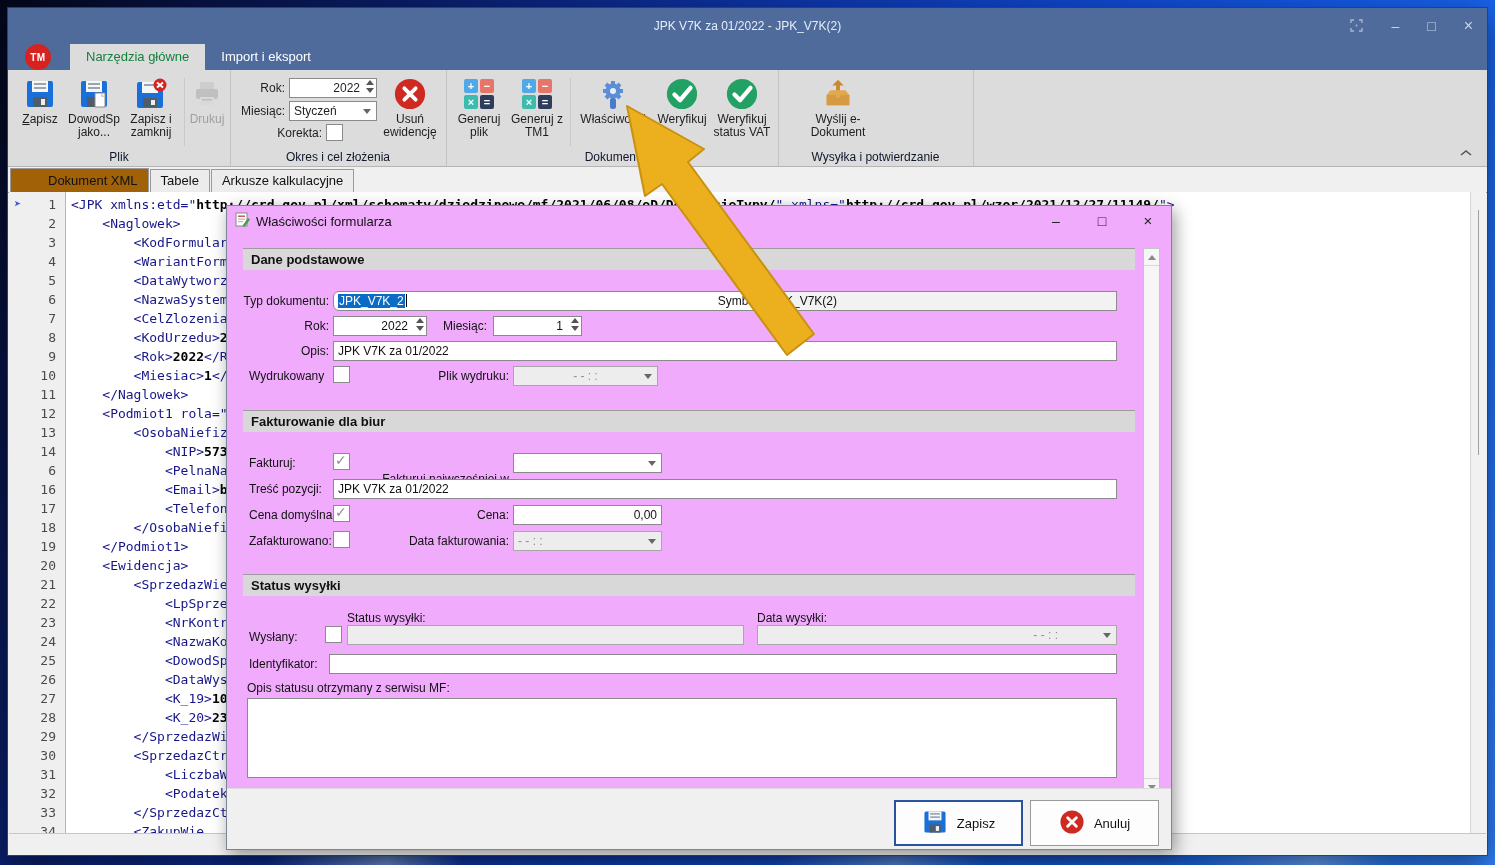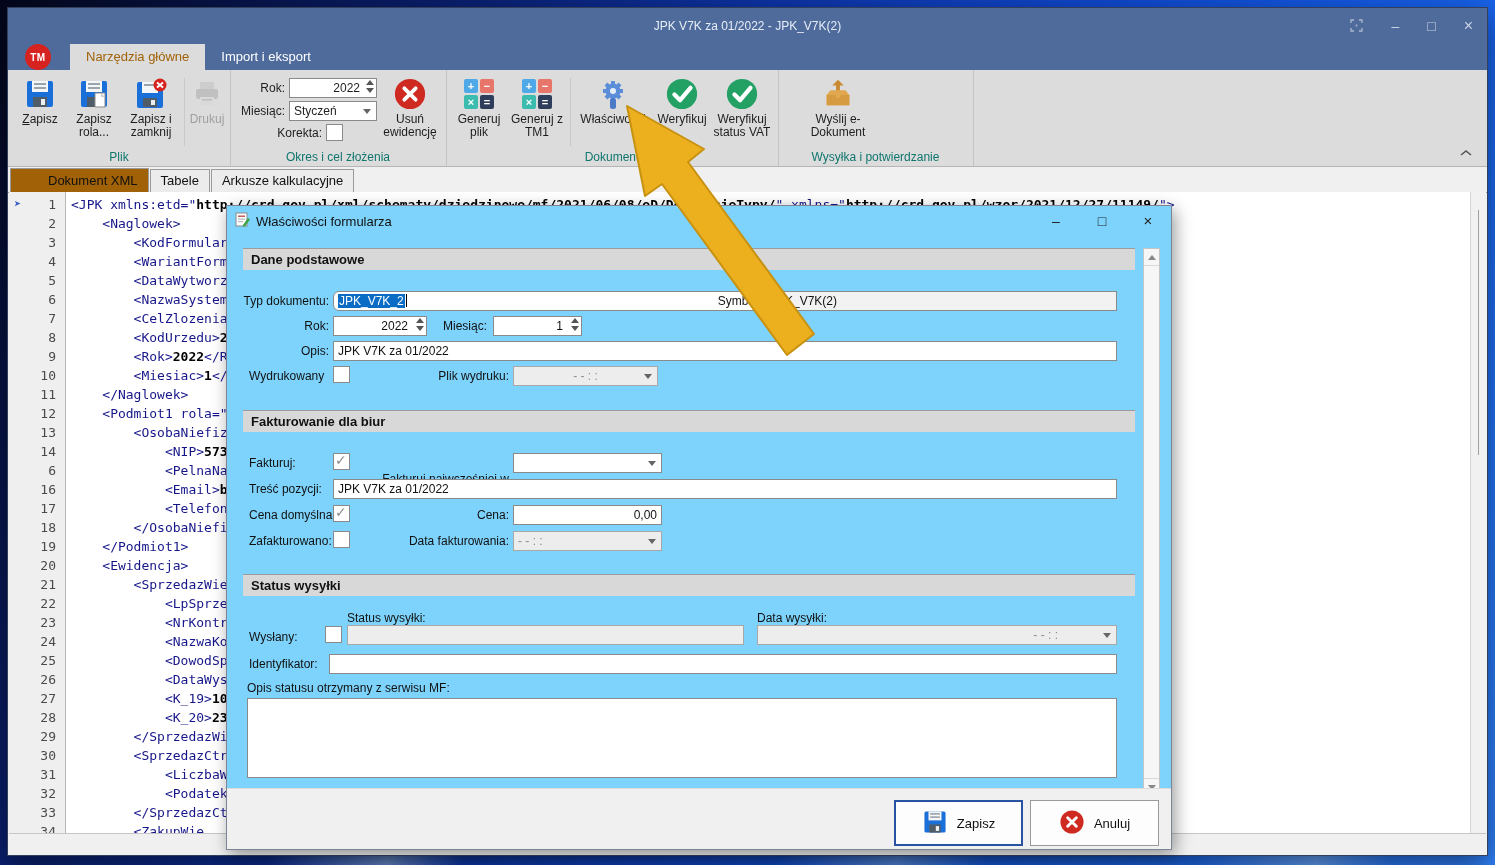--- a/index.html
+++ b/index.html
@@ -15,25 +15,25 @@
   .titlebar{height:36px;background:#4e6b9c;position:relative;display:flex;align-items:center;justify-content:center;}
   .wtitle{color:#e7edf7;font-size:12px;}
   .tbbtns{position:absolute;right:14px;top:0;height:36px;display:flex;align-items:center;gap:28px;color:#c9d3e4;font-size:14px;}
   .tbbtns span{cursor:default;line-height:1;}
   .scaleicon{opacity:.75;}
   
   .menurow{height:26px;background:#4e6b9c;display:flex;align-items:flex-end;padding-left:62px;position:relative;}
   .appbtn{position:absolute;left:17px;top:0;width:26px;height:26px;border-radius:50%;background:#d6231f;
     color:#fff;font-weight:bold;font-size:10px;display:flex;align-items:center;justify-content:center;letter-spacing:.5px;}
   .rtab{padding:0 16px;height:26px;line-height:26px;color:#fff;font-size:13px;}
-  .rtab.selected{background:#dcdcdc;color:#a16207;}
+  .rtab.selected{background:#dcdcdc;color:#15803d;}
   
   .ribbon{height:96px;background:#dcdcdc;position:relative;border-bottom:1px solid #b5b5b5;}
   .rgroup{position:absolute;top:0;bottom:0;border-right:1px solid #c3c3c3;}
-  .rgrouplabel{position:absolute;bottom:2px;left:0;right:0;text-align:center;font-size:12px;color:#0f766e;}
+  .rgrouplabel{position:absolute;bottom:2px;left:0;right:0;text-align:center;font-size:12px;color:#0f172a;}
   .rbtn{position:absolute;top:5px;display:flex;flex-direction:column;align-items:center;text-align:center;}
   .ric{height:38px;display:flex;align-items:center;justify-content:center;}
   .rlbl{font-size:12px;line-height:13px;color:#1e1e1e;}
   .rbtn.disabled .rlbl{color:#9f9f9f;}
   .rlbl-save::first-letter{text-decoration:underline;}
   .isep{position:absolute;top:8px;bottom:20px;width:1px;background:#c9c9c9;}
   .collapse{position:absolute;right:14px;bottom:5px;cursor:default;}
   
   .frow{position:absolute;display:flex;align-items:center;font-size:12px;color:#1e1e1e;}
   .flabel{text-align:right;padding-right:4px;}
@@ -56,21 +56,21 @@
   .code{position:absolute;left:0;top:3px;right:16px;font-family:"DejaVu Sans Mono","Liberation Mono",monospace;font-size:13px;}
   .crow{display:flex;height:19px;line-height:19px;}
   .gnum{width:56px;flex:0 0 56px;text-align:right;padding-right:9px;box-sizing:border-box;color:#4a4a4a;position:relative;}
   .gmark{position:absolute;left:5px;top:0;color:#3a5fc8;font-size:12px;}
   .ccode{white-space:pre;padding-left:6px;color:#16168a;}
   .ccode b{color:#000;font-weight:bold;}
   .edscroll{position:absolute;right:0;top:0;bottom:0;width:15px;background:#f1f1f1;border-left:1px solid #d6d6d6;}
   .edthumb{position:absolute;left:7px;top:18px;height:245px;width:1px;background:#a0a0a0;}
   .statusbar{position:absolute;left:1px;bottom:1px;height:20px;right:1px;background:#f0f0f0;border-top:1px solid #c6c6c6;}
   
-  .dialog{position:absolute;left:226px;top:205px;width:944px;height:643px;background:#7dd3fc;
+  .dialog{position:absolute;left:226px;top:205px;width:944px;height:643px;background:#f0abfc;
     border:1px solid #7c8496;box-shadow:3px 5px 16px rgba(0,0,0,.4);z-index:20;font-size:12px;color:#111;}
   .dtitlebar{position:absolute;left:0;top:0;right:0;height:30px;display:flex;align-items:center;padding-left:8px;gap:6px;}
   .dtitle{font-size:13px;color:#111;}
   .dctrls{position:absolute;right:0;top:0;height:30px;display:flex;}
   .dctrls span{width:46px;text-align:center;line-height:30px;font-size:14px;color:#222;}
   .sect{position:absolute;left:16px;width:892px;height:22px;background:#d8d8d8;border-top:1px solid #9c9c9c;
     font-weight:bold;font-size:13px;line-height:22px;padding-left:8px;box-sizing:border-box;}
   .dl{position:absolute;font-size:12px;color:#111;}
   .dl.r{text-align:right;}
   .tin{position:absolute;height:20px;background:#fff;border:1px solid #8a8a8a;box-sizing:border-box;
@@ -147,21 +147,21 @@
           <svg width="32" height="32" viewBox="0 0 32 32">
               <rect x="3" y="3" width="26" height="26" rx="2" fill="#1b6fd8"></rect>
               <rect x="8" y="3" width="16" height="11" fill="#f4f6f8"></rect>
               <rect x="10" y="5" width="12" height="2" fill="#9aa4ad"></rect>
               <rect x="10" y="9" width="12" height="2" fill="#9aa4ad"></rect>
               <rect x="9" y="19" width="14" height="10" fill="#4f5d68"></rect>
               <path d="M17 15 h10 l0 14 h-10 z" fill="#ffffff" stroke="#8a8a8a"></path>
               <path d="M23 15 l4 4 h-4 z" fill="#cfcfcf"></path>
             </svg>
         </span>
-        <span class="rlbl">Zapisz rola...</span>
+        <span class="rlbl">DowodSp jako...</span>
       </div>
       <div class="rbtn" style="left:114px;width:58px;">
         <span class="ric">
           <svg width="34" height="32" viewBox="0 0 34 32">
               <rect x="3" y="4" width="26" height="26" rx="2" fill="#1b6fd8"></rect>
               <rect x="8" y="4" width="16" height="11" fill="#f4f6f8"></rect>
               <rect x="10" y="6" width="12" height="2" fill="#9aa4ad"></rect>
               <rect x="9" y="20" width="14" height="9" fill="#4f5d68"></rect>
               <rect x="17" y="22" width="4" height="5" fill="#eceff1"></rect>
               <circle cx="26" cy="7" r="6.5" fill="#d6231f"></circle>

